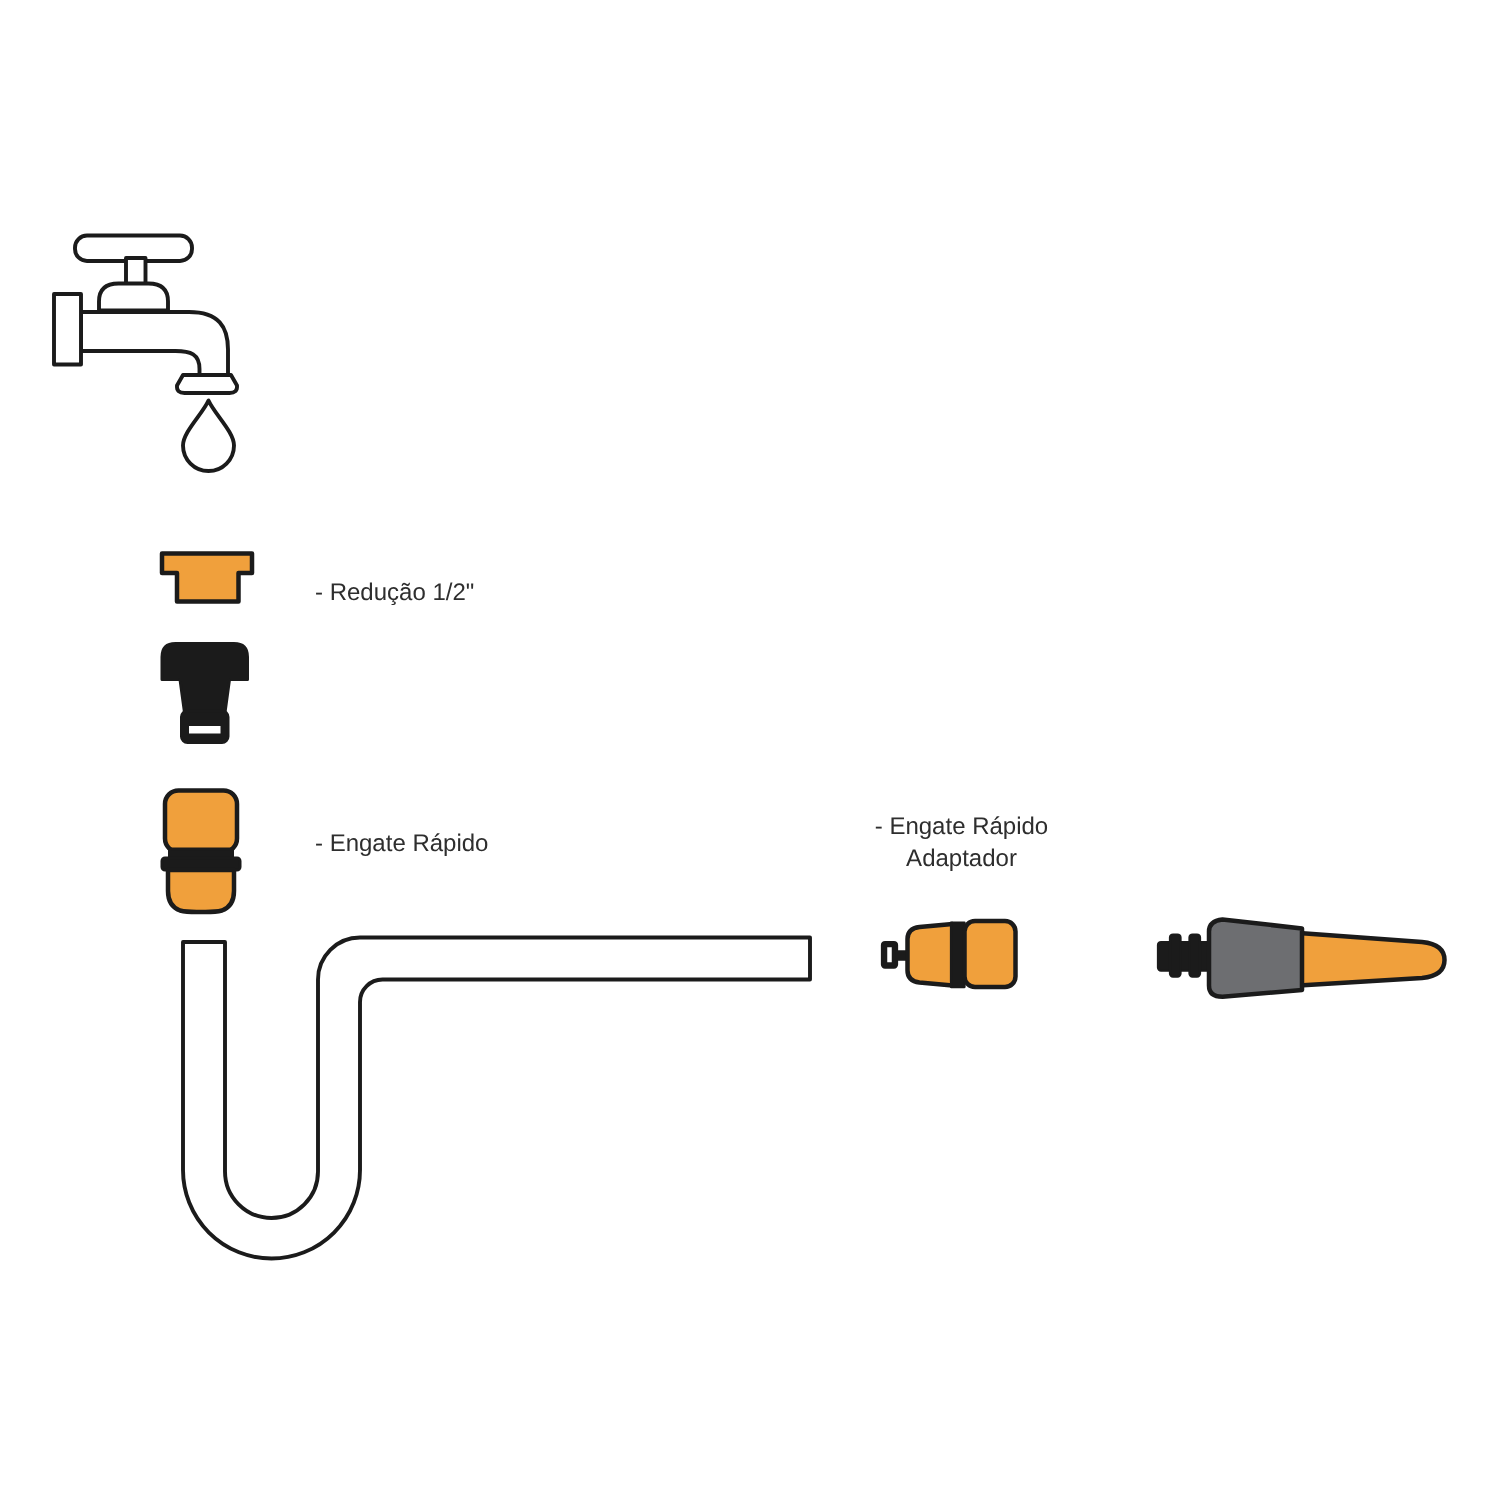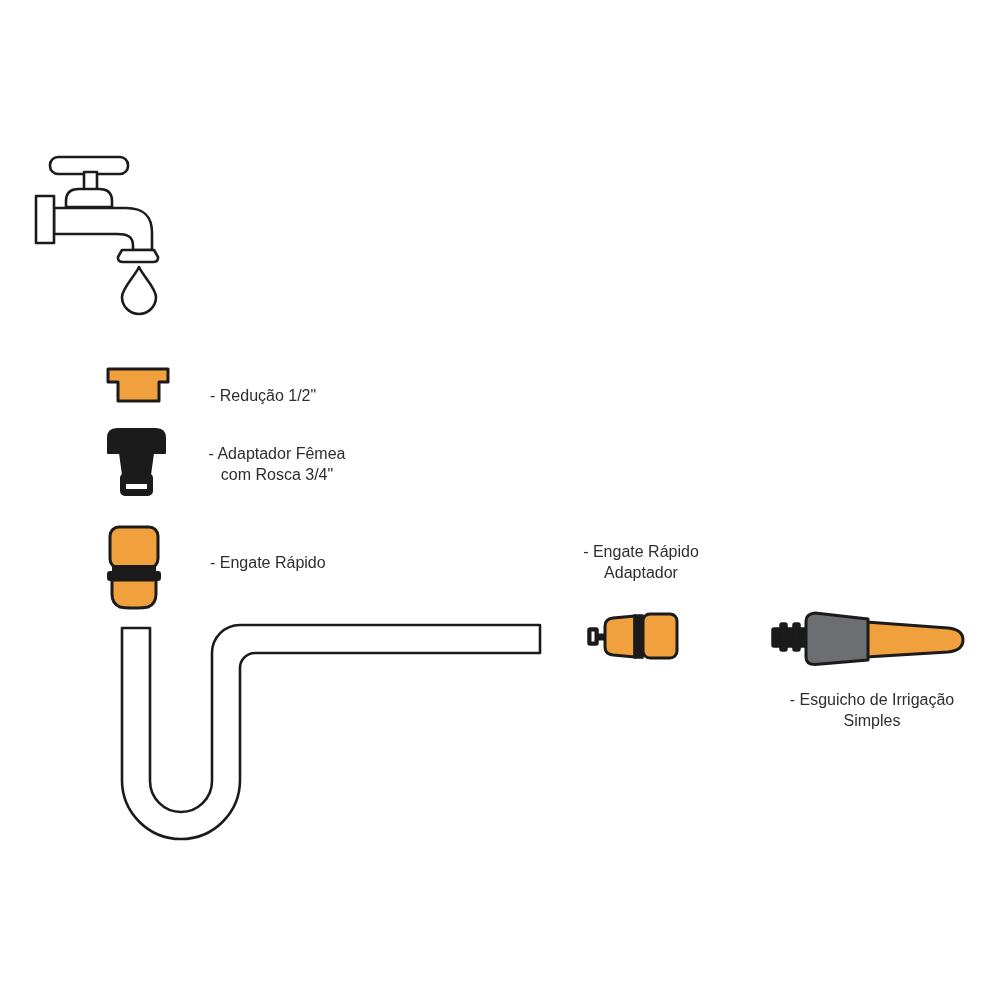--- a/index.html
+++ b/index.html
@@ -75,30 +75,22 @@
       <rect x="772" y="628" width="38" height="19" rx="2" fill="var(--outline)" stroke-width="1.5"></rect>
       <rect x="780" y="623" width="7" height="28" rx="2" fill="var(--outline)" stroke-width="1.5"></rect>
       <rect x="793" y="623" width="7" height="28" rx="2" fill="var(--outline)" stroke-width="1.5"></rect>
       <path d="M866 622 L948 628 Q963 629.5 963 640 Q963 650.5 948 652 L866 657 Z" fill="var(--orange)" stroke-width="3"></path>
       <path d="M815 613 L868 619 V660 L815 664.5 Q806 664.5 806 657 V621 Q806 614 815 613 Z" fill="var(--gray)" stroke-width="3"></path>
     </g>
   </svg>
 
   <div class="label" style="left:210px; top:385px;">- Redução 1/2"</div>
 
-  <div class="label centered" style="left:197px; top:443px; width:160px;">
-    <div class="line">- Adaptador Fêmea</div>
-    <div class="line">com Rosca 3/4"</div>
-  </div>
 
   <div class="label" style="left:210px; top:552px;">- Engate Rápido</div>
 
   <div class="label centered" style="left:561px; top:541px; width:160px;">
     <div class="line">- Engate Rápido</div>
     <div class="line">Adaptador</div>
   </div>
 
-  <div class="label centered" style="left:786px; top:689px; width:172px;">
-    <div class="line">- Esguicho de Irrigação</div>
-    <div class="line">Simples</div>
-  </div>
 
 </div>
 
 </body></html>

